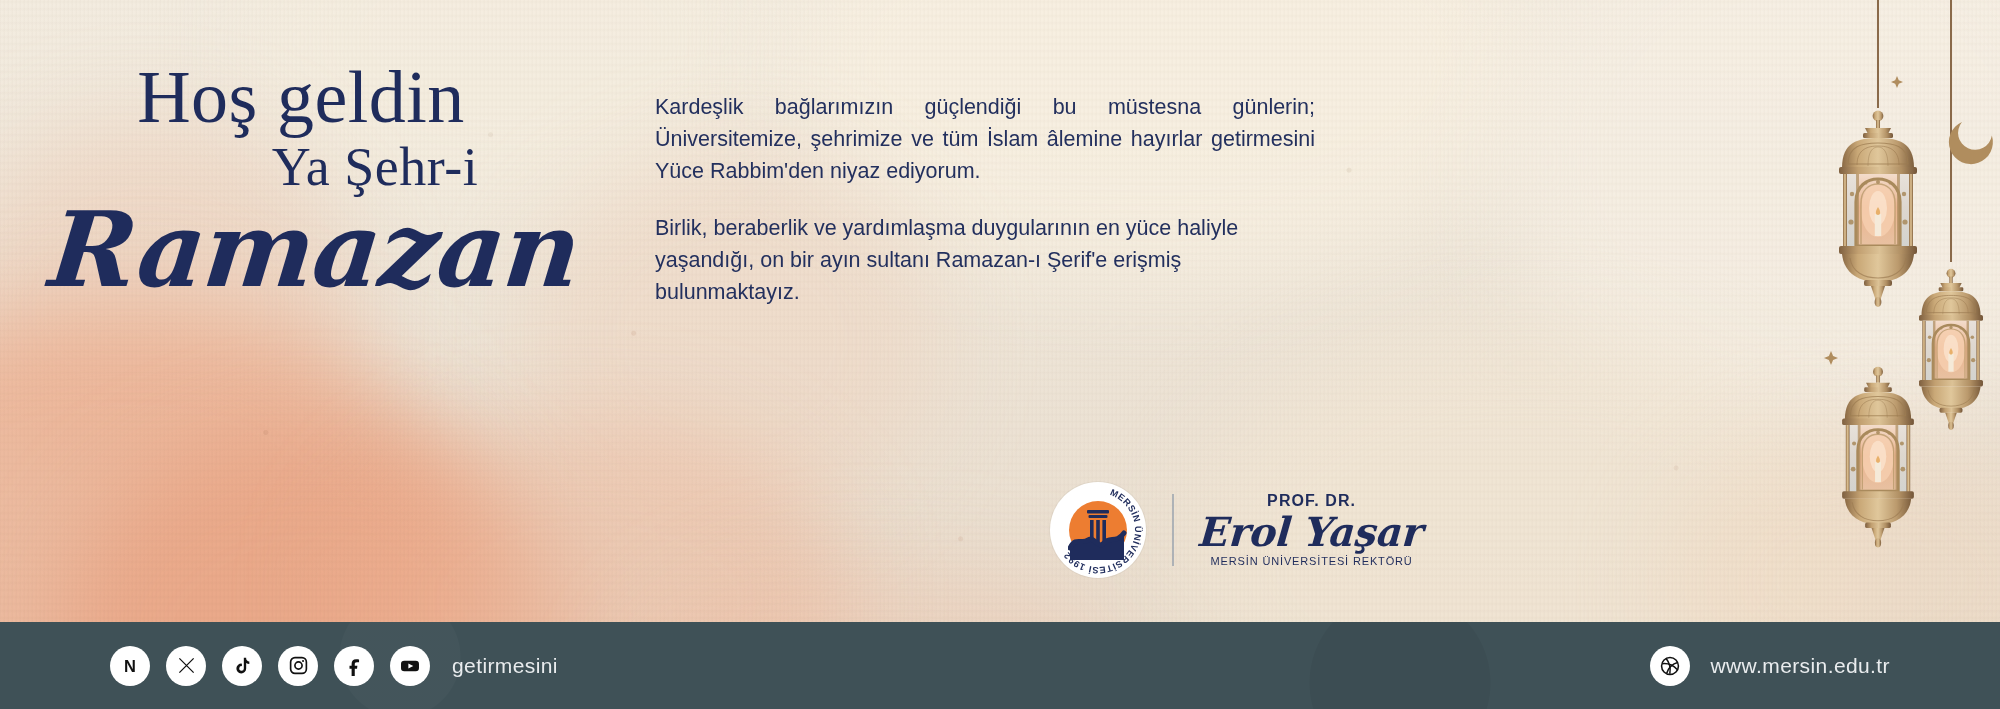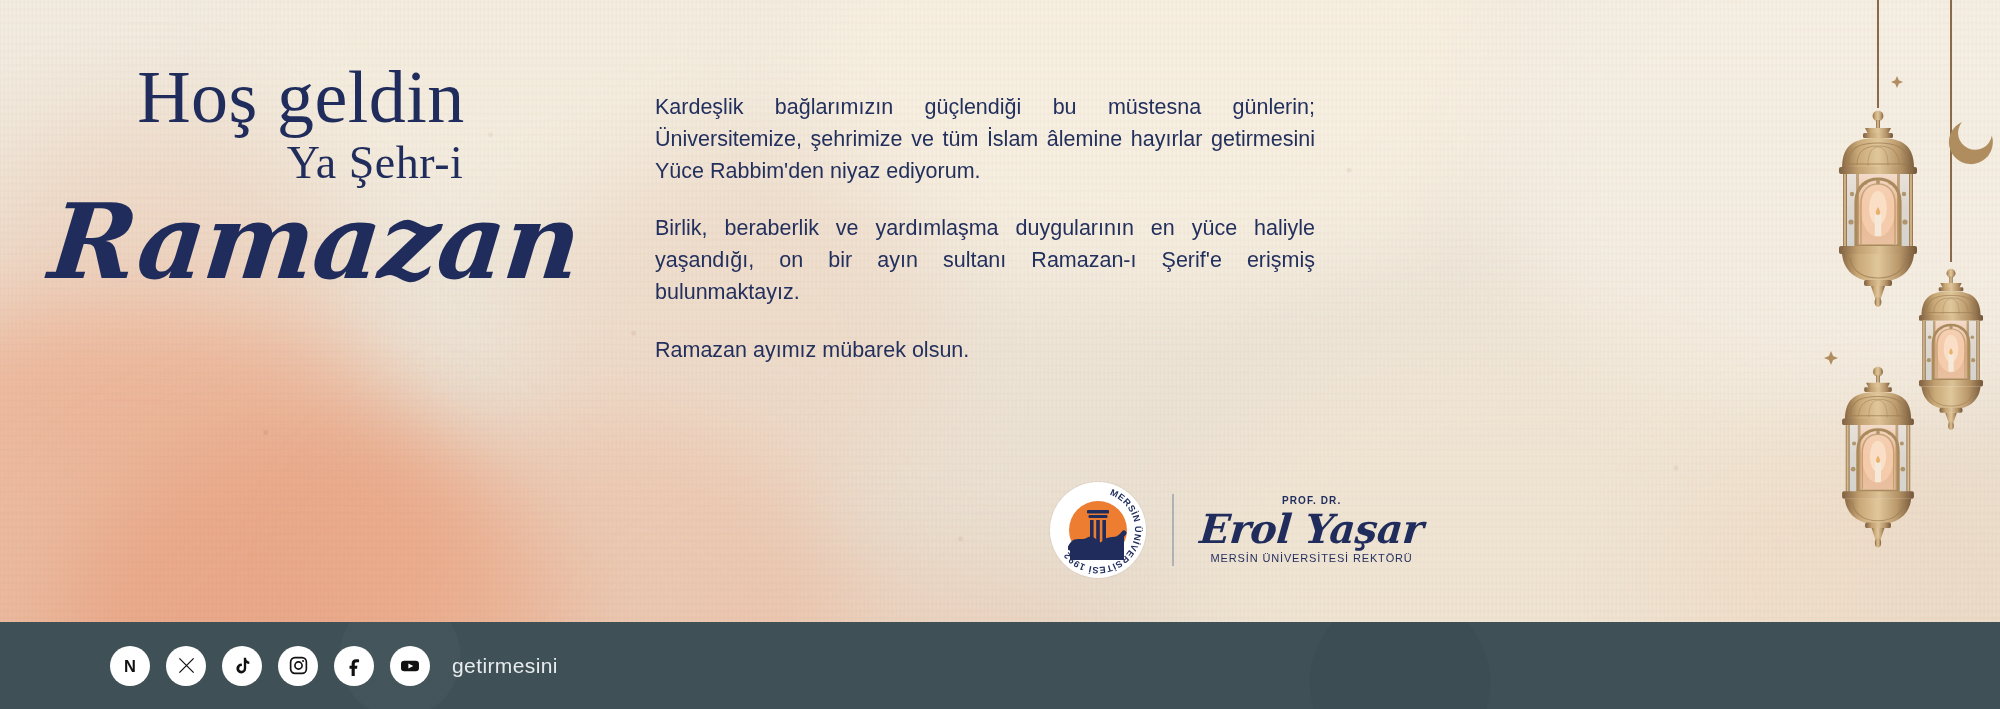--- a/index.html
+++ b/index.html
@@ -61,21 +61,21 @@
   .headline{position:absolute;left:0;top:60px;width:640px;text-align:center;}
   .hl-1{
     font-family:"Liberation Serif", serif;
     font-size:74px;line-height:1.0;
     color:#1f2c5c;
     letter-spacing:.5px;
     margin-left:-38px;
   }
   .hl-2{
     font-family:"Liberation Serif", serif;
-    font-size:46px;line-height:1.0;
+    font-size:54px;line-height:1.0;
     color:#1f2c5c;
     margin-top:6px;margin-left:110px;
     letter-spacing:.5px;
   }
   .hl-3{
     font-family:"DejaVu Serif", serif;
     font-style:italic;
     font-weight:700;
     font-size:104px;line-height:1.0;
     color:#1f2c5c;
@@ -110,21 +110,21 @@
   }
   .logo .ring-text{position:absolute;inset:0;}
   .logo .disc{
     position:absolute;left:18px;top:18px;width:60px;height:60px;
   }
   .sig-divider{
     width:2px;height:72px;background:#9aa3ad;opacity:.75;
     flex:0 0 auto;
   }
   .sigtext{color:#1f2c5c;text-align:center;line-height:1;}
-  .sig-pre{font-size:10px;font-weight:700;letter-spacing:1.1px;}
+  .sig-pre{font-size:16px;font-weight:700;letter-spacing:1.1px;}
   .sig-name{
     font-family:"DejaVu Serif", serif;
     font-style:italic;font-weight:700;
     font-size:40px;letter-spacing:-.5px;
     margin:3px 0 4px;
     transform:skewX(-5deg);
   }
   .sig-post{font-size:11px;font-weight:400;letter-spacing:.85px;}
 
   
@@ -181,21 +181,20 @@
 
   <div class="headline">
     <div class="hl-1">Hoş geldin</div>
     <div class="hl-2">Ya Şehr-i</div>
     <div class="hl-3">Ramazan</div>
   </div>
 
   <div class="message">
     <p>Kardeşlik bağlarımızın güçlendiği bu müstesna günlerin; Üniversitemize, şehrimize ve tüm İslam âlemine hayırlar getirmesini Yüce Rabbim'den niyaz ediyorum.</p>
     <p>Birlik, beraberlik ve yardımlaşma duygularının en yüce haliyle yaşandığı, on bir ayın sultanı Ramazan-ı Şerif'e erişmiş bulunmaktayız.</p>
-    <p>Ramazan ayımız mübarek olsun.</p>
   </div>
 
   <div class="sigrow">
 
     <div class="logo">
       <svg class="ring-text" viewBox="0 0 96 96">
         <defs>
           <path id="ringpath" d="M 48,48 m -37,0 a 37,37 0 1,1 74,0 a 37,37 0 1,1 -74,0"></path>
         </defs>
         <text font-family="Liberation Sans, sans-serif" font-size="9.2" font-weight="bold" fill="#1f2c5c" letter-spacing="0.6">
@@ -370,15 +369,26 @@
       <div class="sicon">
         <svg width="22" height="22" viewBox="0 0 24 24" fill="#111">
           <rect x="2.2" y="6.2" width="19.6" height="11.6" rx="3.6"></rect>
           <path d="M10.2 9.4 L15.6 12 L10.2 14.6 Z" fill="#fff"></path>
         </svg>
       </div>
     </div>
 
     <div class="handle">getirmesini</div>
 
+    <div class="webgroup">
+      <div class="sicon">
+        <svg width="22" height="22" viewBox="0 0 24 24" fill="none" stroke="#111" stroke-width="1.7">
+          <circle cx="12" cy="12" r="9.2"></circle>
+          <path d="M3.4 9.5c5.6-.6 12.2 1.6 16.4 6.4"></path>
+          <path d="M7.6 3.6c3.4 4.2 5.2 11.2 4.2 16.9"></path>
+          <path d="M20.4 8.3c-4.6 1.2-9.6 5.1-12 11.6"></path>
+        </svg>
+      </div>
+      <div class="weburl">www.mersin.edu.tr</div>
+    </div>
   </div>
 
 </div>
 
 </body></html>

